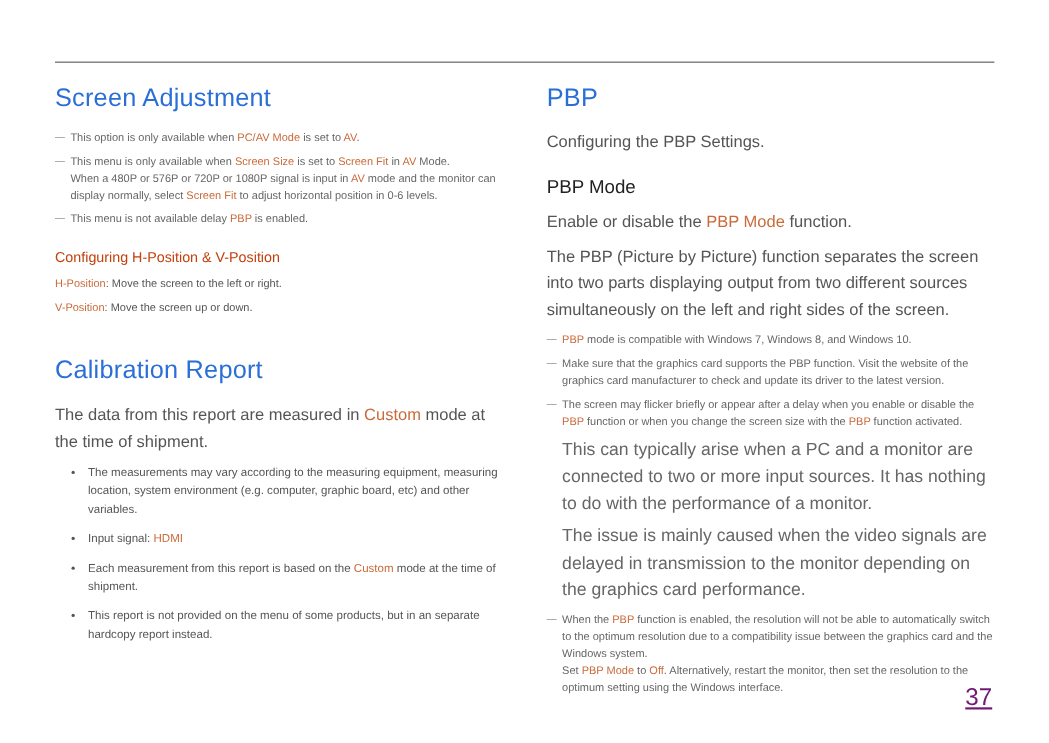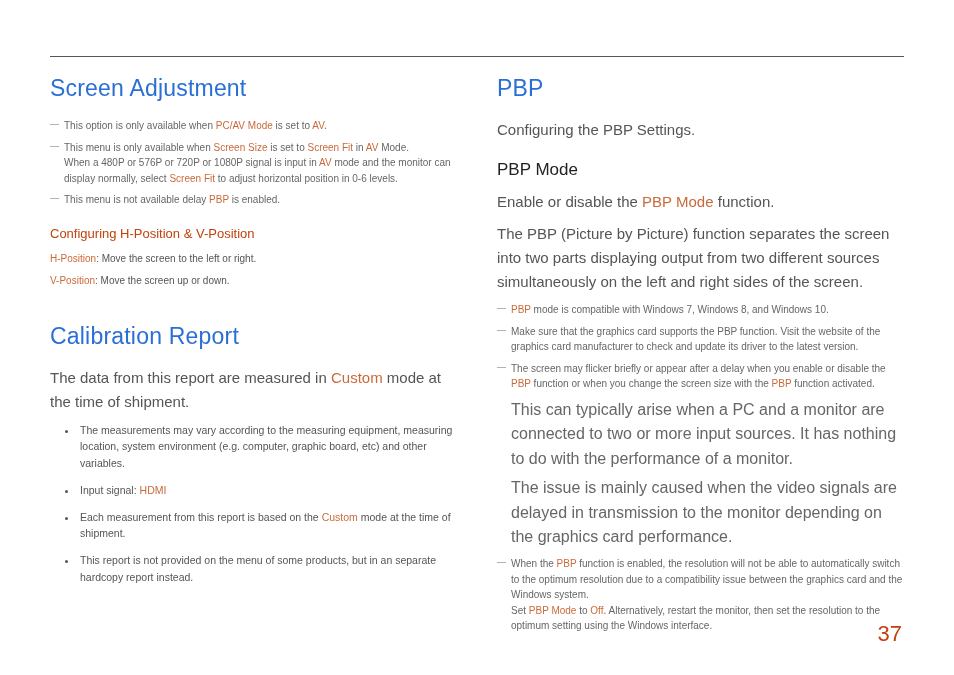--- a/index.html
+++ b/index.html
@@ -84,22 +84,23 @@
     color: #555;
     margin-bottom: 10px;
     padding-left: 2px;
   }
   .hl { color: #c96a3a; }
   .page-num {
     position: absolute;
     right: 52px;
     bottom: 28px;
     font-size: 22px;
-    color: #c2410c;
+    color: #701a75;
     font-weight: 400;
+    text-decoration: underline;
   }
   .section-gap { margin-top: 34px; }
   .sub-note {
     font-size: 16px;
     line-height: 1.55;
     color: #666;
     padding-left: 14px;
     margin-bottom: 4px;
   }
 </style>

